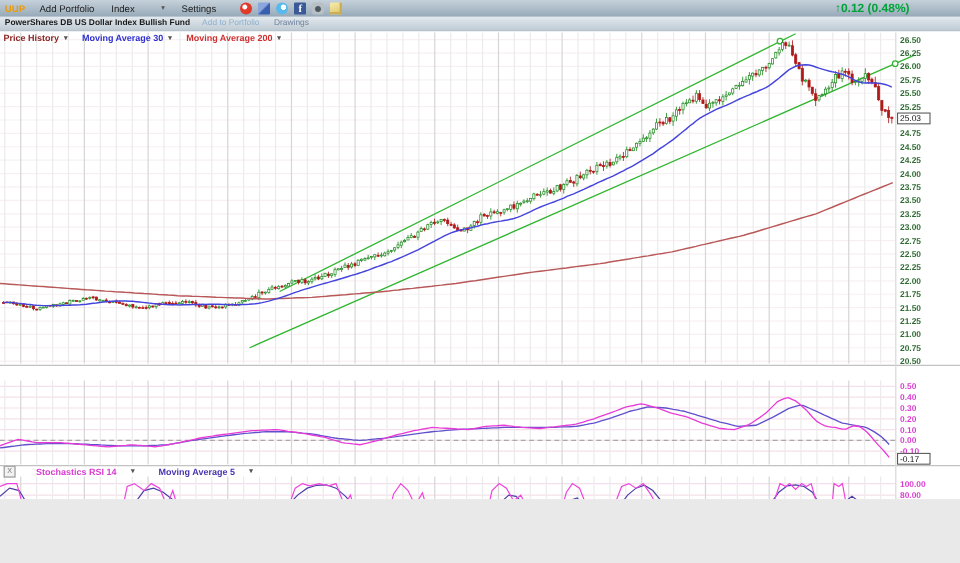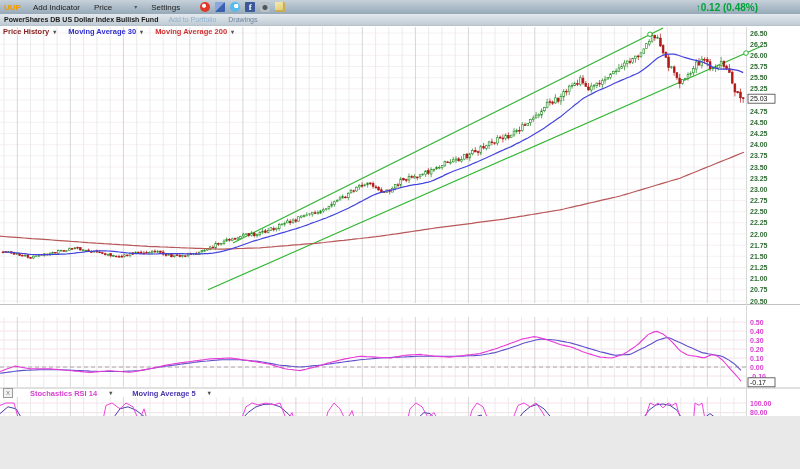--- a/index.html
+++ b/index.html
@@ -666,23 +666,23 @@
         <text x="503" y="465" fill="#333" font-size="6.5">Jan 2015</text>
         <text x="555" y="465" fill="#333" font-size="6.5">Feb 2015</text>
         <text x="607" y="465" fill="#333" font-size="6.5">Mar 2015</text>
         <text x="658" y="465" fill="#333" font-size="6.5">Apr 2015</text>
         <text x="710" y="465" fill="#333" font-size="6.5">5/1/2015</text>
       </g>
     </svg>
 
   <div class="row1">
     <span class="sym">UUP</span>
-    <span class="tb">Add Indicator</span>
+    <span class="tb">Add Portfolio</span>
     <span class="combo">
-      <span class="lbl">Price</span>
+      <span class="lbl">Index</span>
       <span class="dd">▾</span>
     </span>
     <span class="tb">Settings</span>
     <span class="icons">
       <span class="icn rec"></span>
       <span class="icn cube"></span>
       <span class="icn twit"></span>
       <span class="icn fb">f</span>
       <span class="icn cam"></span>
       <span class="icn note"></span>

